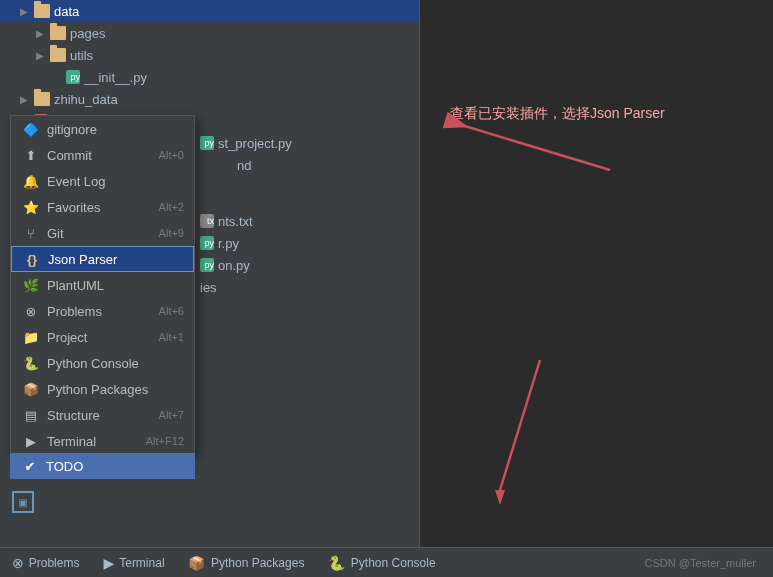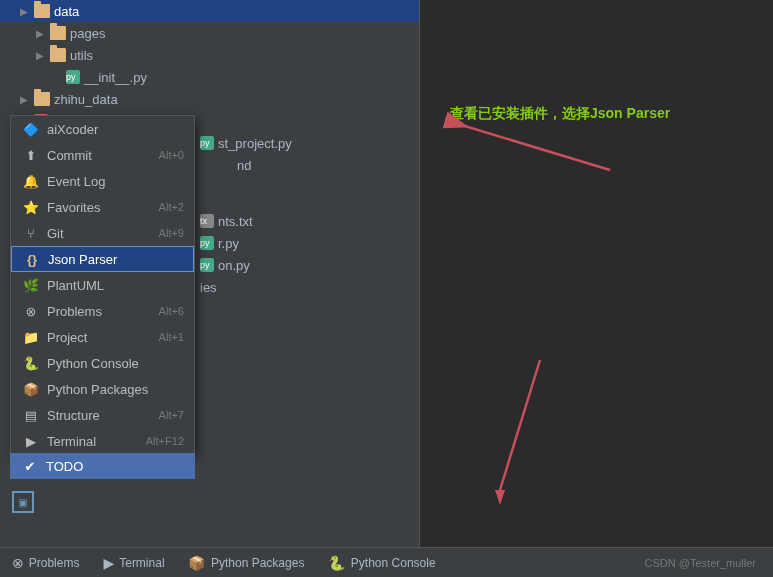--- a/index.html
+++ b/index.html
@@ -69,21 +69,21 @@
       width: 7px; height: 4px;
       background: #dcb67a;
       border-radius: 1px 1px 0 0;
     }
     .file-icon {
       display: inline-block;
       width: 14px;
       height: 14px;
       margin-right: 4px;
       font-size: 10px;
-      text-align: left;
+      text-align: right;
     }
     .py-icon {
       background: #4a8;
       color: white;
       border-radius: 2px;
       font-size: 9px;
       line-height: 14px;
     }
     .txt-icon {
       background: #888;
@@ -142,23 +142,23 @@
     .annotation-area {
       flex: 1;
       position: relative;
       background: #2b2b2b;
     }
 
     .annotation-text {
       position: absolute;
       top: 105px;
       left: 30px;
-      color: #84cc16;
+      color: #fca5a5;
       font-size: 14px;
-      font-weight: bold;
+      font-weight: normal;
     }
 
     
     .arrow-svg {
       position: absolute;
       top: 0; left: 0;
       width: 100%;
       height: 100%;
       pointer-events: none;
     }
@@ -295,21 +295,21 @@
       <span>ies</span>
     </div>
     <div class="tree-item" style="padding-left:80px;text-align:right;">
       <span>Consoles</span>
     </div>
 
     <div class="context-menu">
 
       <div class="menu-item">
         <span class="menu-icon">🔷</span>
-        <span>aiXcoder</span>
+        <span>gitignore</span>
       </div>
 
       <div class="menu-item">
         <span class="menu-icon">⬆</span>
         <span>Commit</span>
         <span class="menu-shortcut">Alt+0</span>
       </div>
 
       <div class="menu-item">
         <span class="menu-icon">🔔</span>

